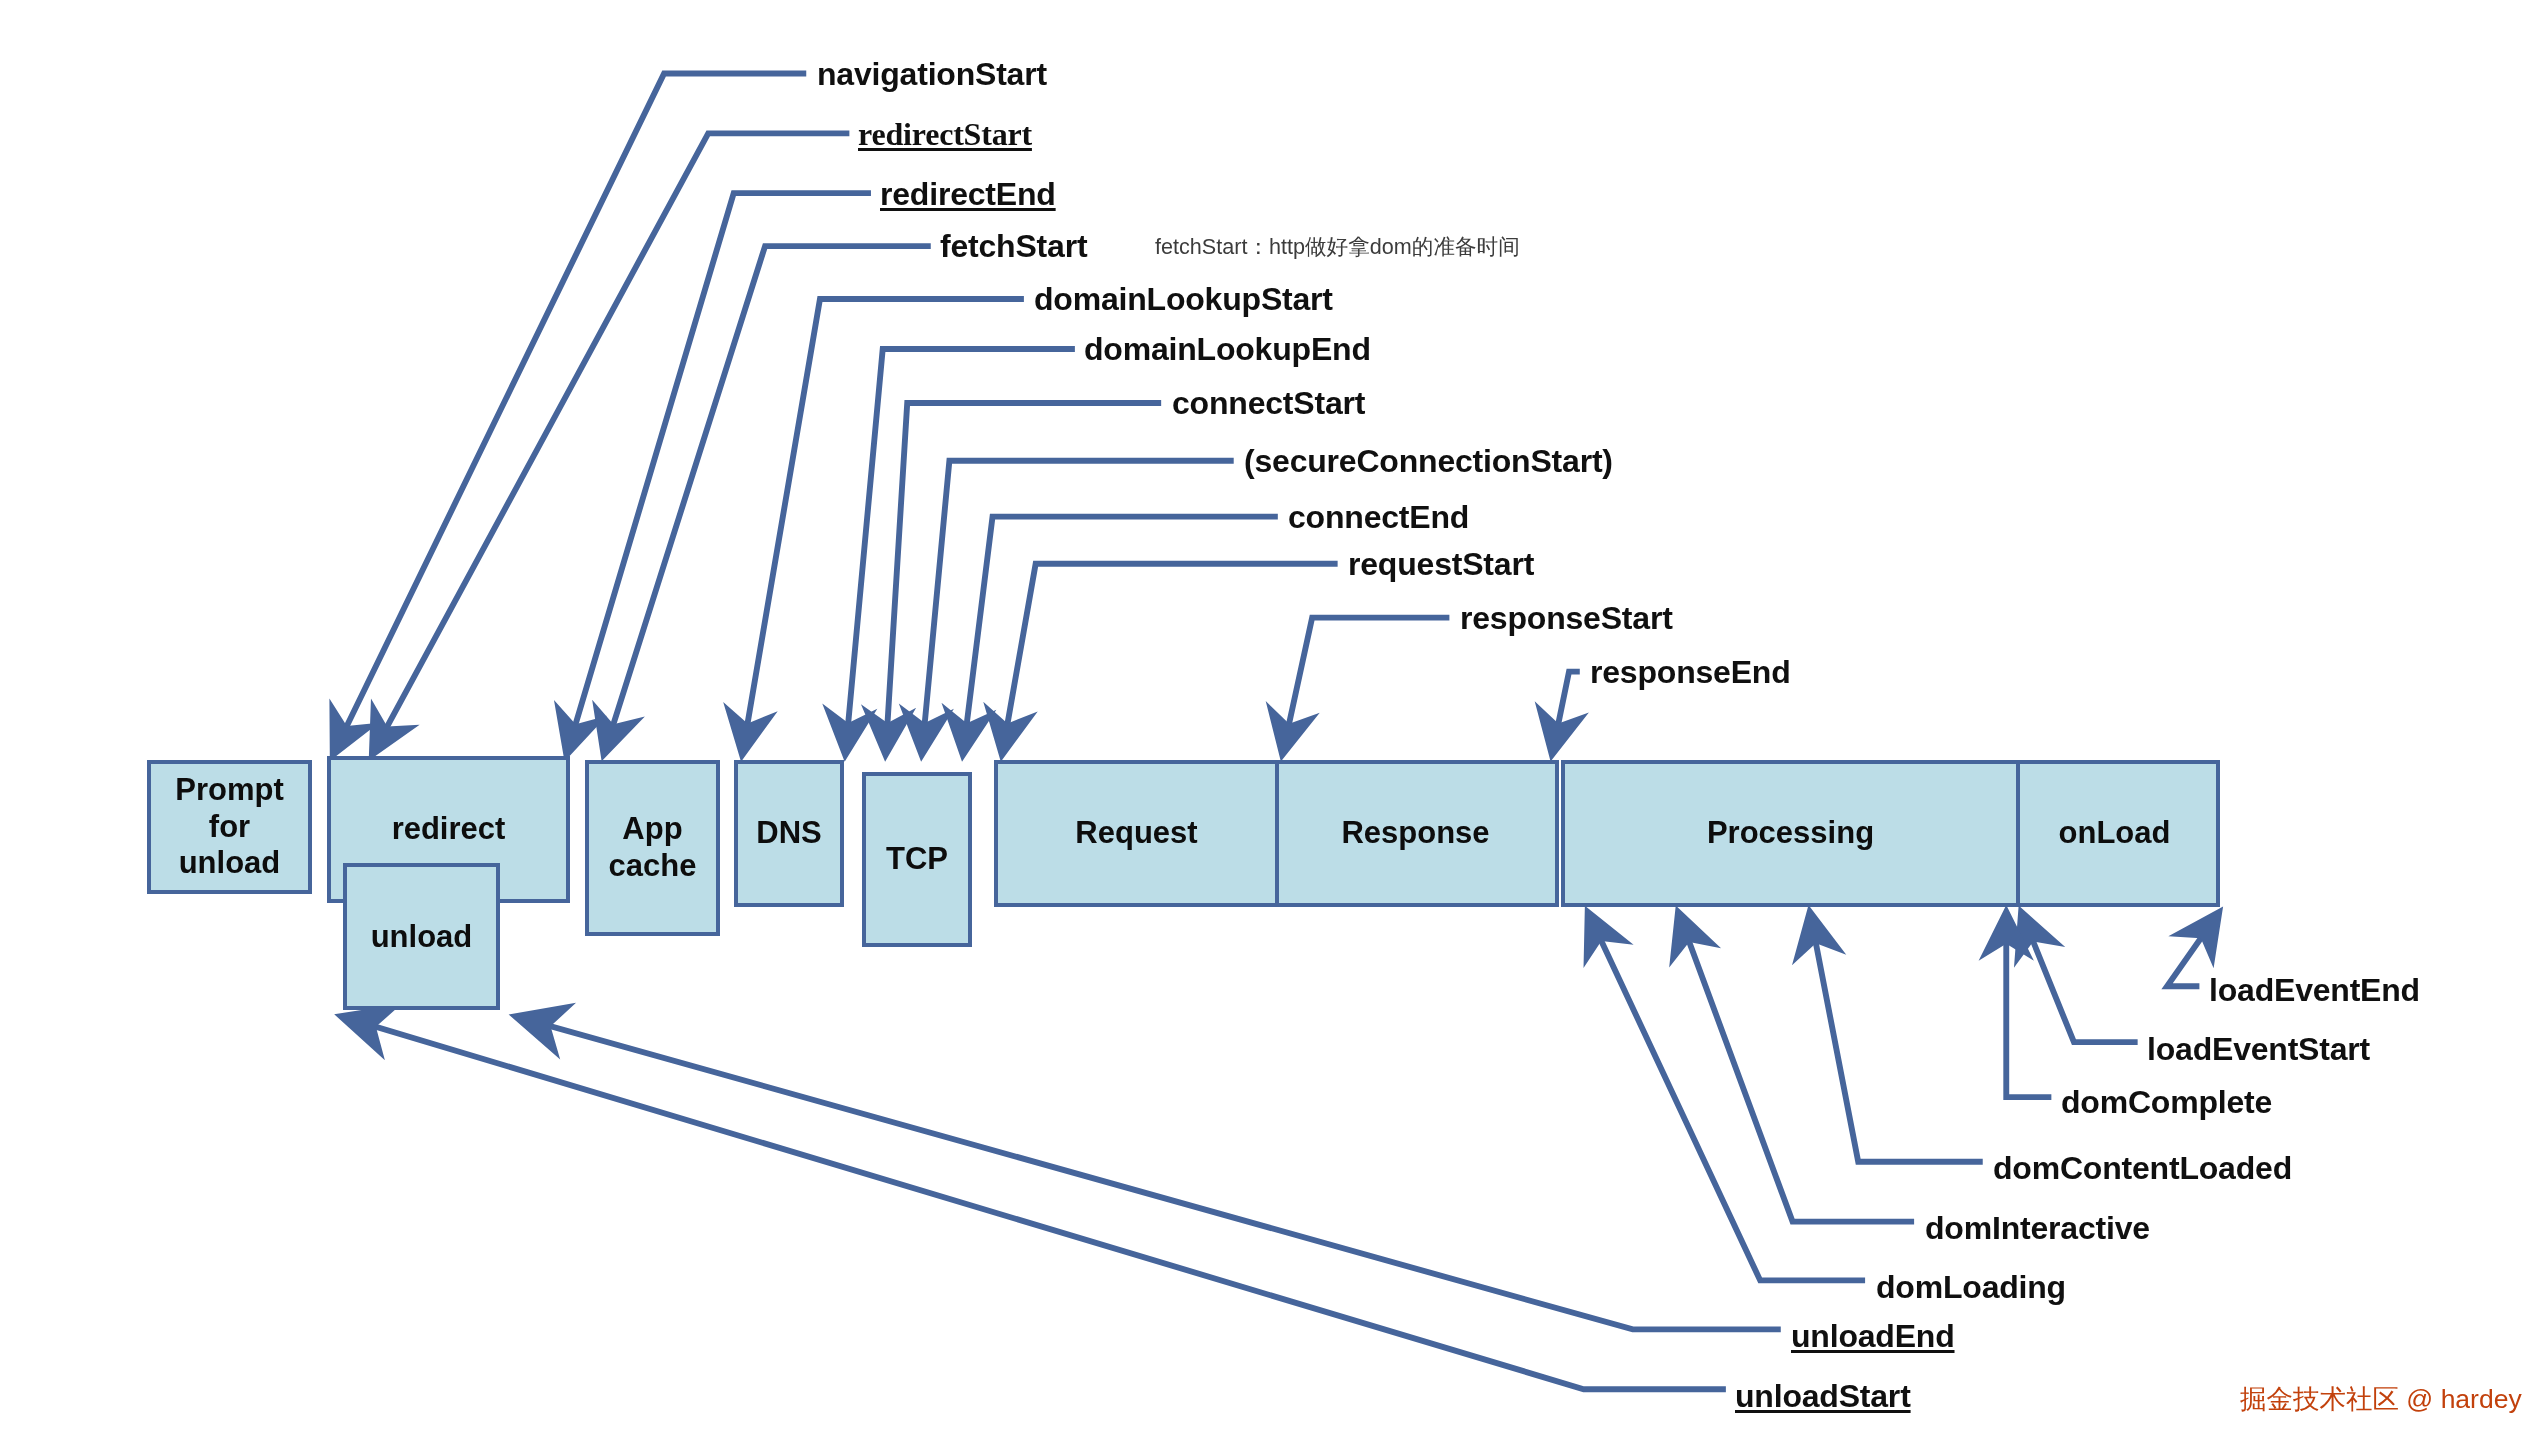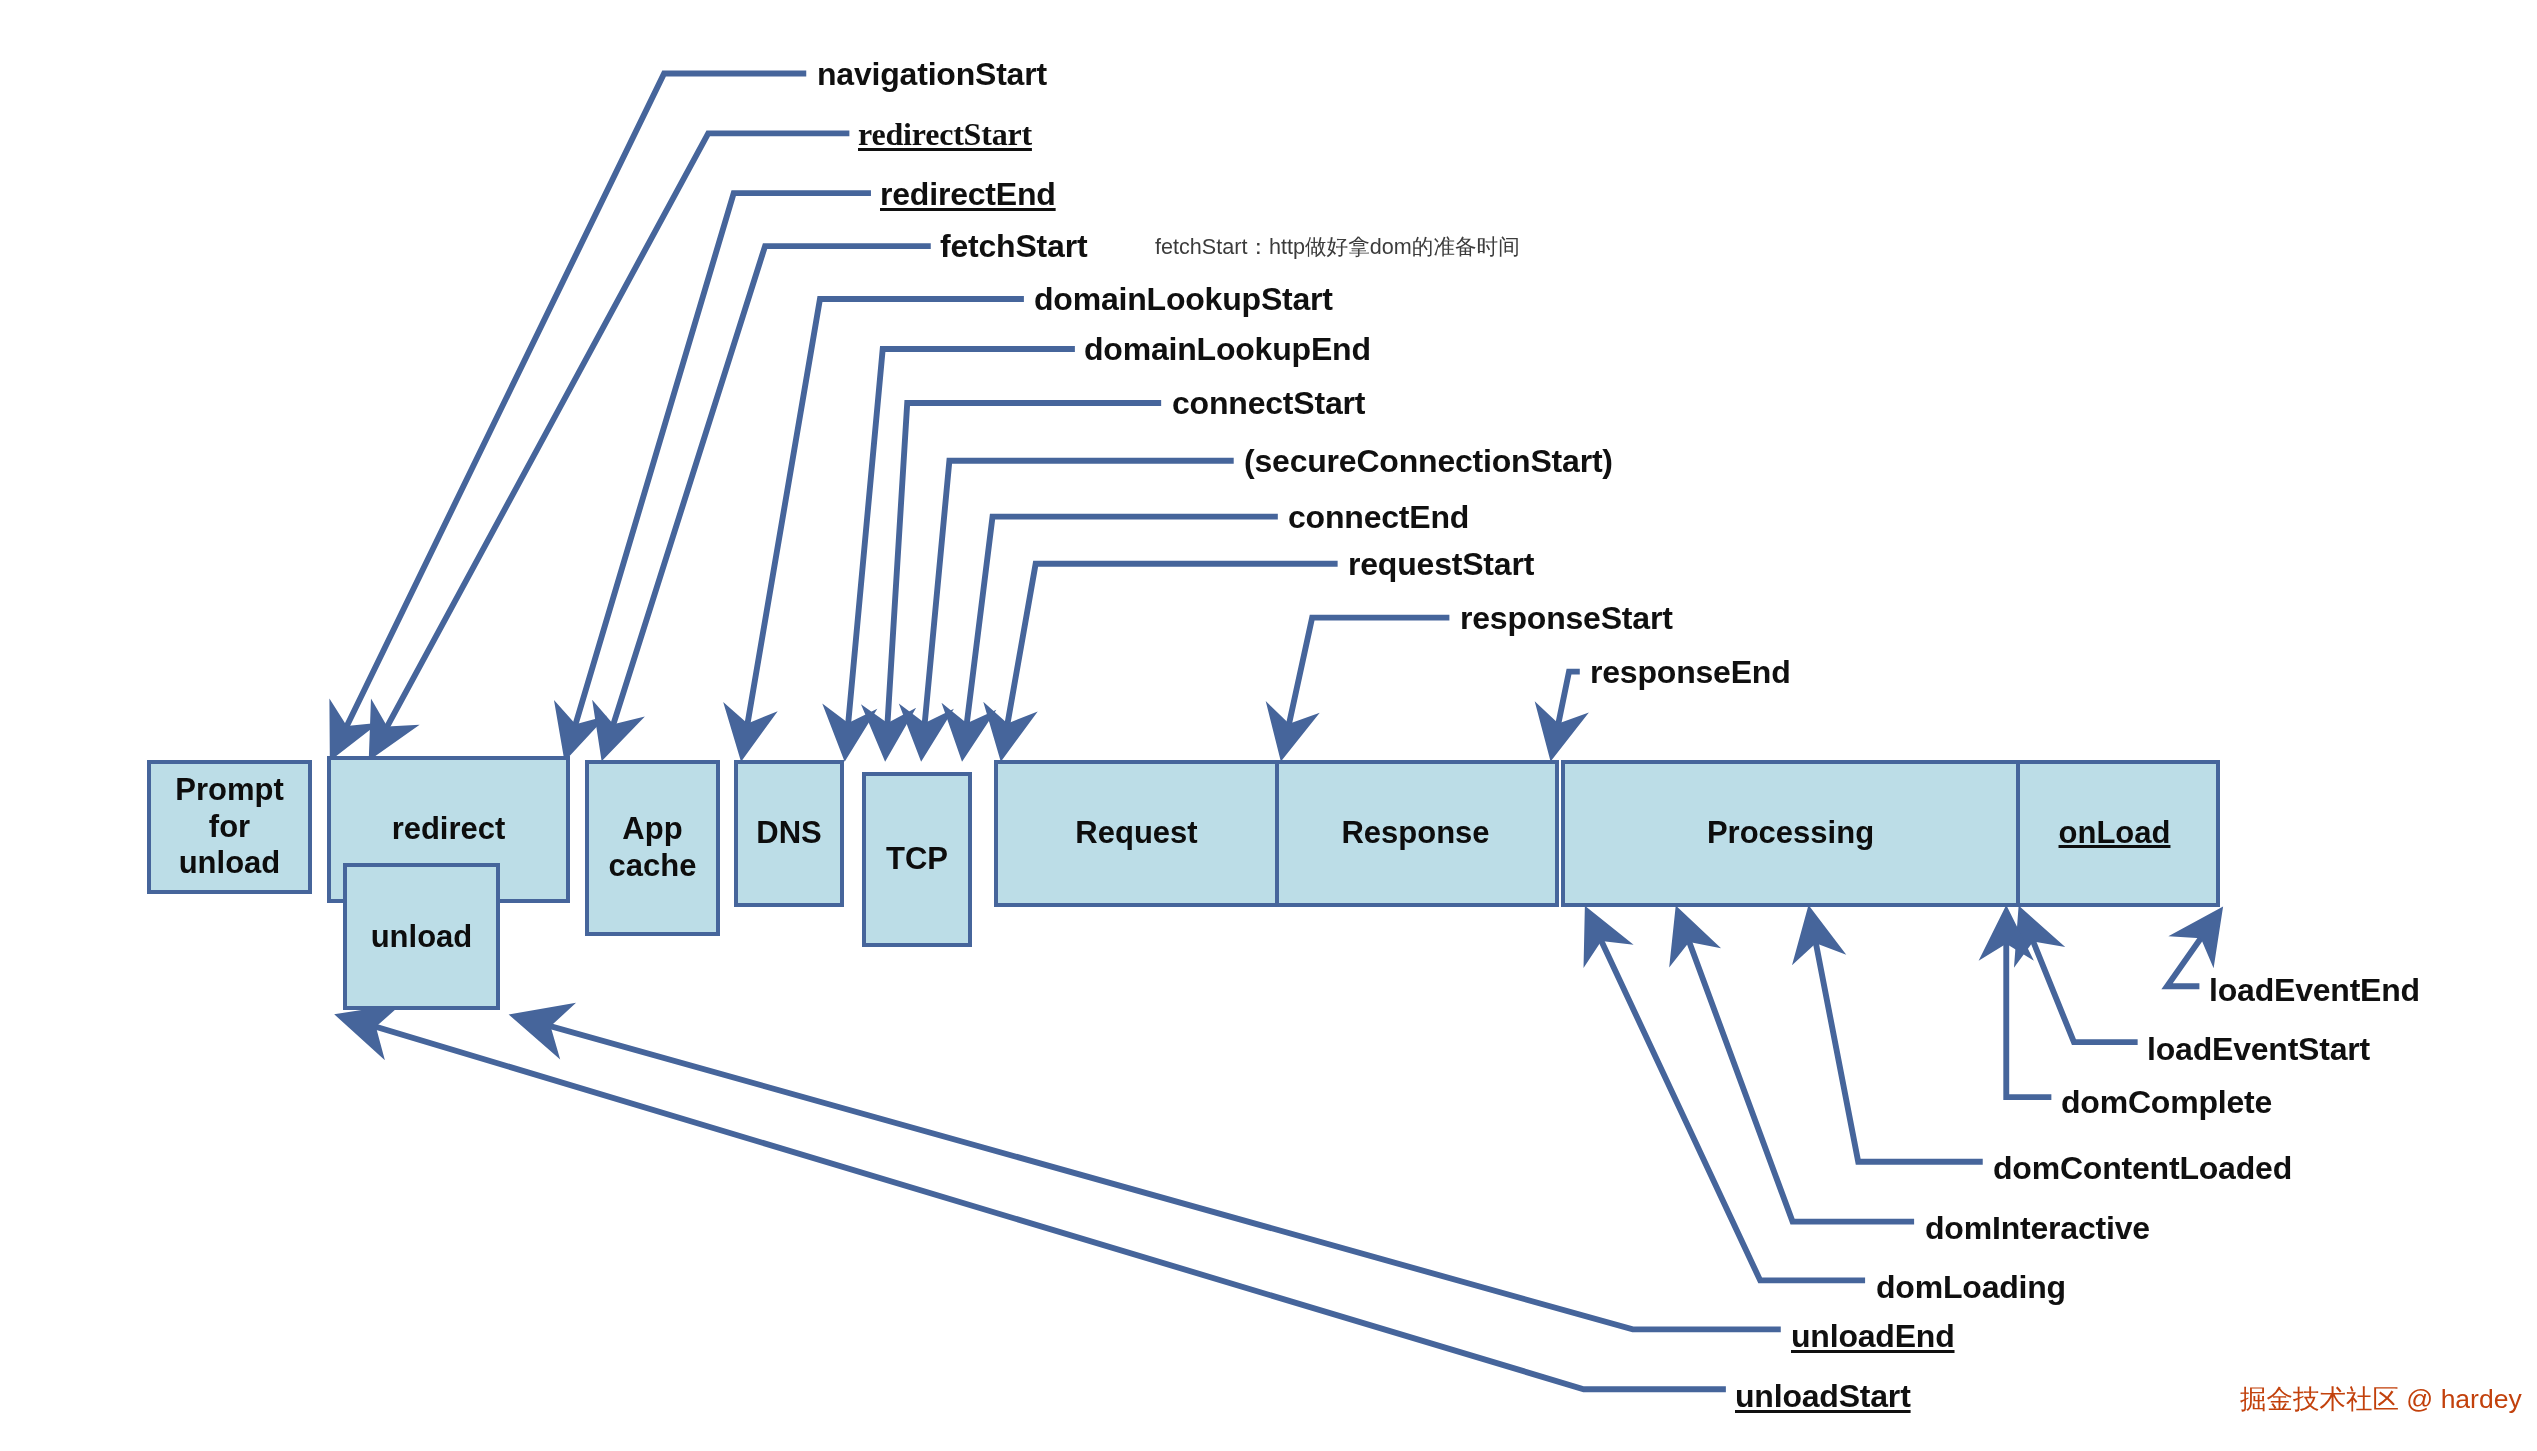--- a/index.html
+++ b/index.html
@@ -178,21 +178,21 @@
     </div>
     <div class="tl-cell" style="width:277px;">
       <span>Response</span>
     </div>
   </div>
 
   <div class="tl-group" style="left:1561px; top:760px; width:659px; height:147px;">
     <div class="tl-cell" style="width:451px;">
       <span>Processing</span>
     </div>
-    <div class="tl-cell" style="width:193px;text-decoration:underline;">
+    <div class="tl-cell" style="width:193px;">
       <span>onLoad</span>
     </div>
   </div>
 
   <div class="mark" style="left:817px;  top:56px;">navigationStart</div>
   <div class="mark u" style="left:858px;  top:116px;font-family:Liberation Serif, serif;">redirectStart</div>
   <div class="mark u" style="left:880px;  top:176px;">redirectEnd</div>
   <div class="mark" style="left:940px;  top:228px;">fetchStart</div>
   <div class="mark" style="left:1034px; top:281px;">domainLookupStart</div>
   <div class="mark" style="left:1084px; top:331px;">domainLookupEnd</div>

